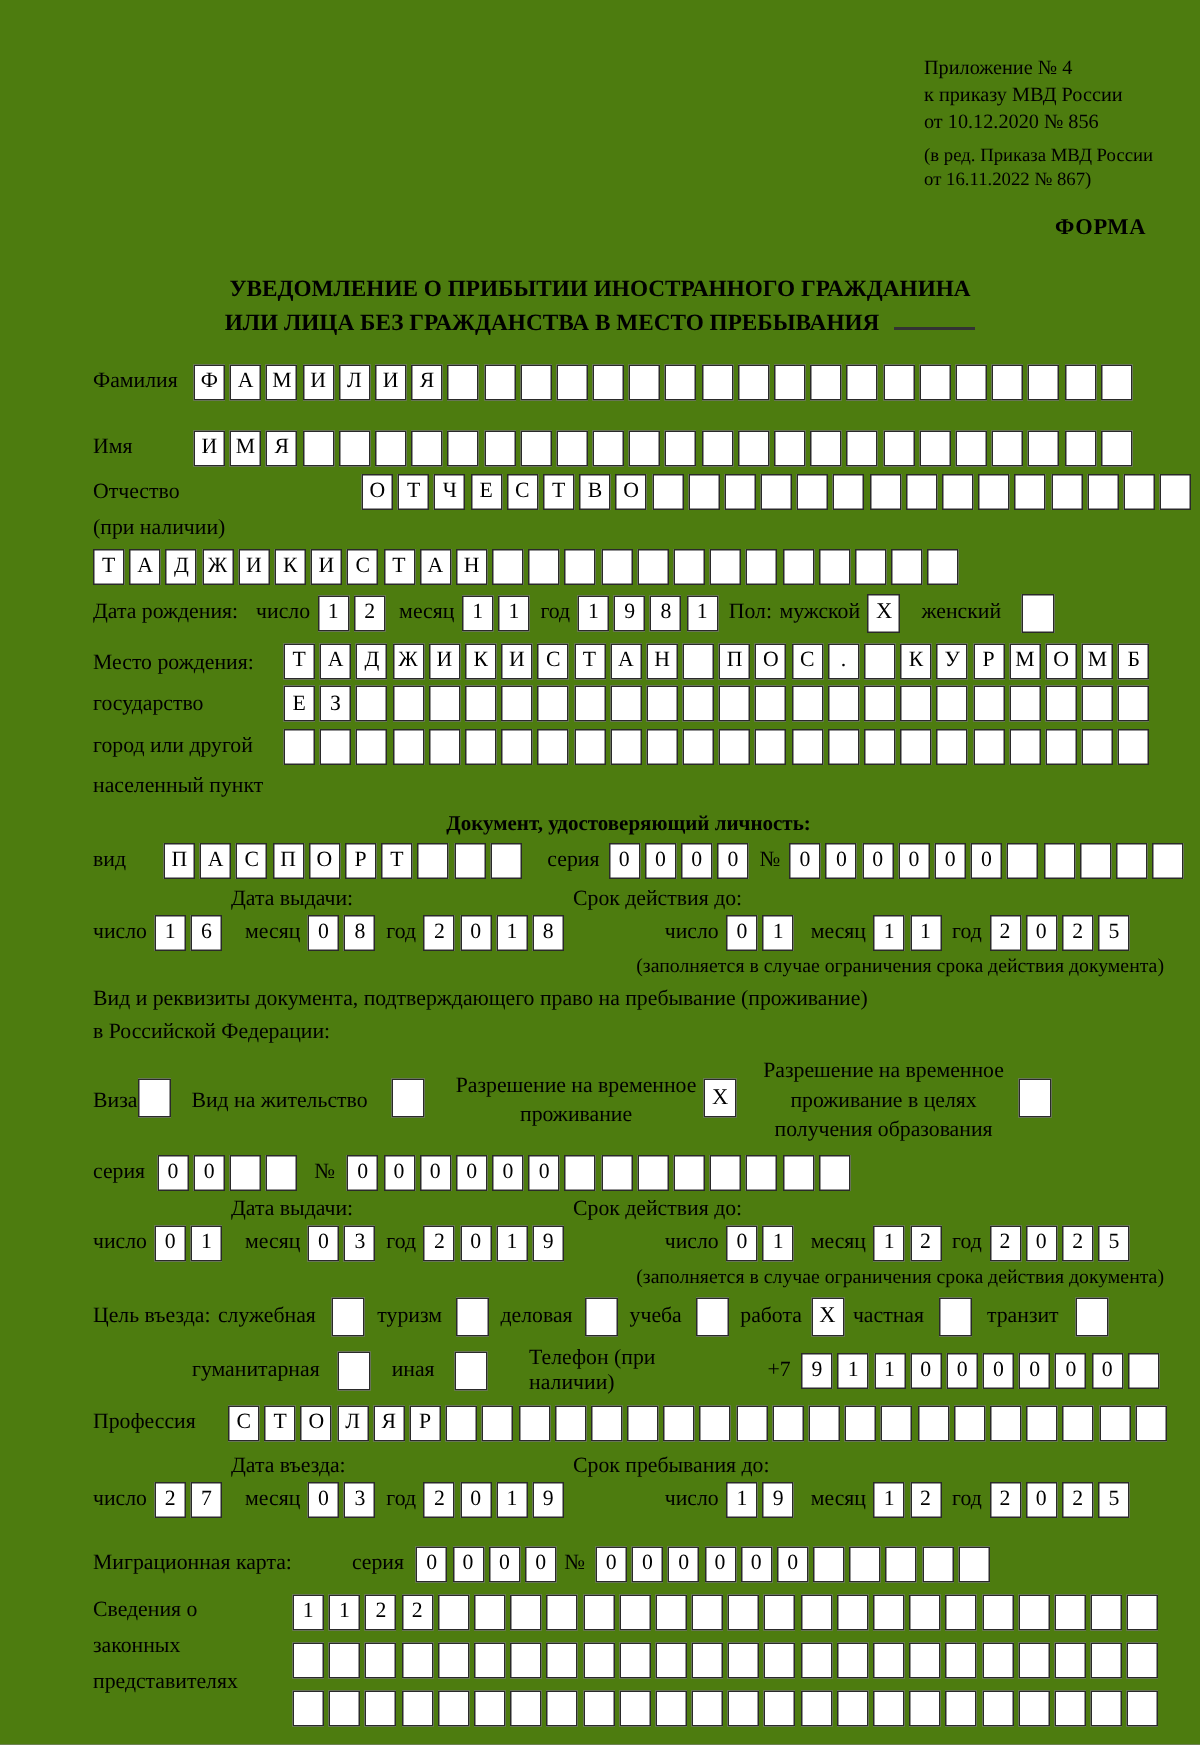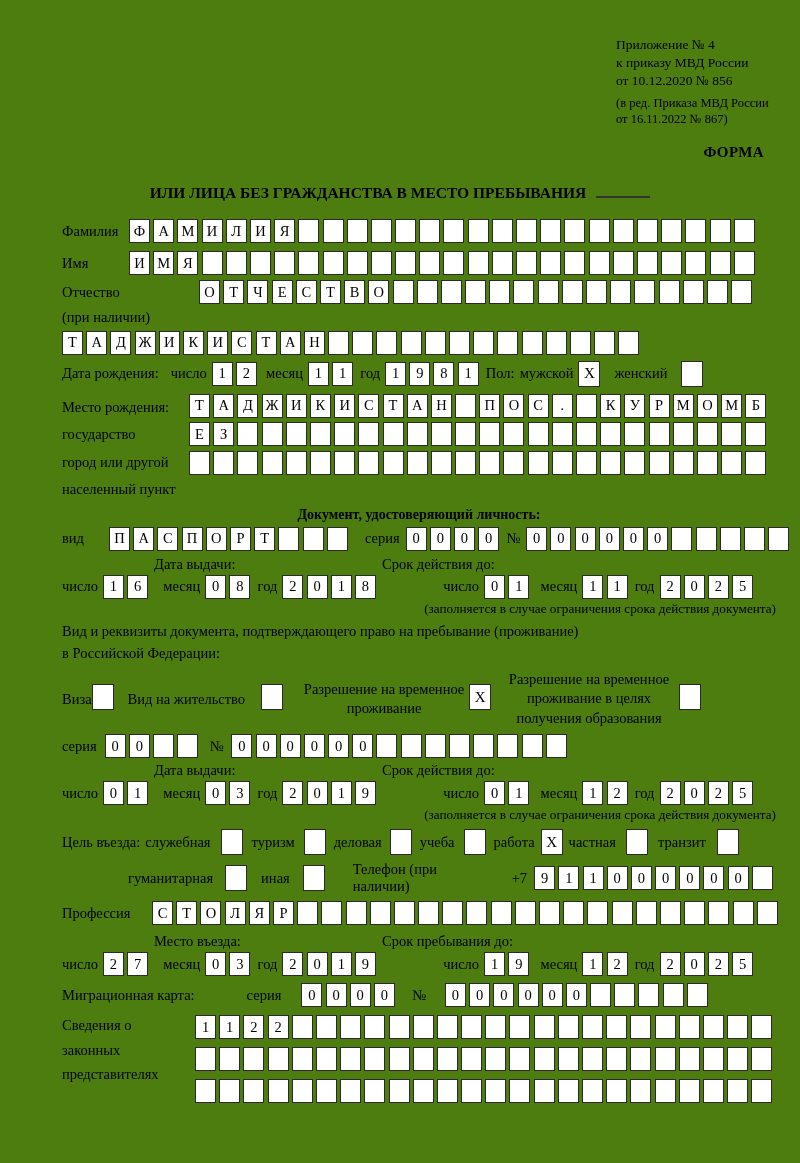--- a/index.html
+++ b/index.html
@@ -45,20 +45,21 @@
     <div class="amend">
       <div>(в ред. Приказа МВД России</div>
       <div>от 16.11.2022 № 867)</div>
     </div>
   </div>
   <div class="forma">ФОРМА</div>
 
   <div class="main">
 
     <div class="title">
+      <div>УВЕДОМЛЕНИЕ О ПРИБЫТИИ ИНОСТРАННОГО ГРАЖДАНИНА</div>
       <div><span>ИЛИ ЛИЦА БЕЗ ГРАЖДАНСТВА В МЕСТО ПРЕБЫВАНИЯ</span><span class="uline"></span></div>
     </div>
 
 
     <div class="form">
 
       <div class="row" style="margin-top:15px;">
         <span class="lbl" style="width:67px;">Фамилия</span>
         <span class="cells">
             <span class="cell">Ф</span>
@@ -83,21 +84,21 @@
             <span class="cell"></span>
             <span class="cell"></span>
             <span class="cell"></span>
             <span class="cell"></span>
             <span class="cell"></span>
             <span class="cell"></span>
             <span class="cell"></span>
           </span>
       </div>
 
-      <div class="row" style="margin-top:8px;">
+      <div class="row" style="margin-top:20px;">
         <span class="lbl" style="width:67px;">Имя</span>
         <span class="cells">
             <span class="cell">И</span>
             <span class="cell">М</span>
             <span class="cell">Я</span>
             <span class="cell"></span>
             <span class="cell"></span>
             <span class="cell"></span>
             <span class="cell"></span>
             <span class="cell"></span>
@@ -115,21 +116,21 @@
             <span class="cell"></span>
             <span class="cell"></span>
             <span class="cell"></span>
             <span class="cell"></span>
             <span class="cell"></span>
             <span class="cell"></span>
             <span class="cell"></span>
           </span>
       </div>
 
-      <div class="rowtop" style="margin-top:5px;">
+      <div class="rowtop" style="margin-top:5px;gap:42px;">
         <span class="lblcol" style="width:137px;line-height:1.7;">
           <div>Отчество</div>
           <div>(при наличии)</div>
         </span>
         <span class="cells">
             <span class="cell">О</span>
             <span class="cell">Т</span>
             <span class="cell">Ч</span>
             <span class="cell">Е</span>
             <span class="cell">С</span>
@@ -531,21 +532,21 @@
             <span class="cell"></span>
             <span class="cell"></span>
             <span class="cell"></span>
             <span class="cell"></span>
             <span class="cell"></span>
             <span class="cell"></span>
           </span>
       </div>
 
       <div class="subhdr" style="margin-top:8px;">
-        <span style="display:inline-block;width:320px;padding-left:92px;box-sizing:border-box;">Место въезда:</span>
+        <span style="display:inline-block;width:320px;padding-left:92px;box-sizing:border-box;">Дата въезда:</span>
         <span>Срок пребывания до:</span>
       </div>
       <div class="row" style="margin-top:2px;">
         <span class="dg">
           <span class="dl">число</span>
           <span class="cells">
               <span class="cell">2</span>
               <span class="cell">7</span>
             </span>
           <span class="dl" style="margin-left:12px;">месяц</span>
@@ -575,21 +576,21 @@
           <span class="dl" style="margin-left:4px;">год</span>
           <span class="cells">
               <span class="cell">2</span>
               <span class="cell">0</span>
               <span class="cell">2</span>
               <span class="cell">5</span>
             </span>
         </span>
       </div>
 
-      <div class="row" style="margin-top:7px;gap:12px;">
+      <div class="row" style="margin-top:19px;">
         <span class="lbl">Миграционная карта:</span>
         <span class="lbl" style="margin-left:40px;margin-right:8px;">серия</span>
         <span class="cells">
             <span class="cell">0</span>
             <span class="cell">0</span>
             <span class="cell">0</span>
             <span class="cell">0</span>
           </span>
         <span class="lbl" style="margin-left:2px;margin-right:7px;">№</span>
         <span class="cells">

